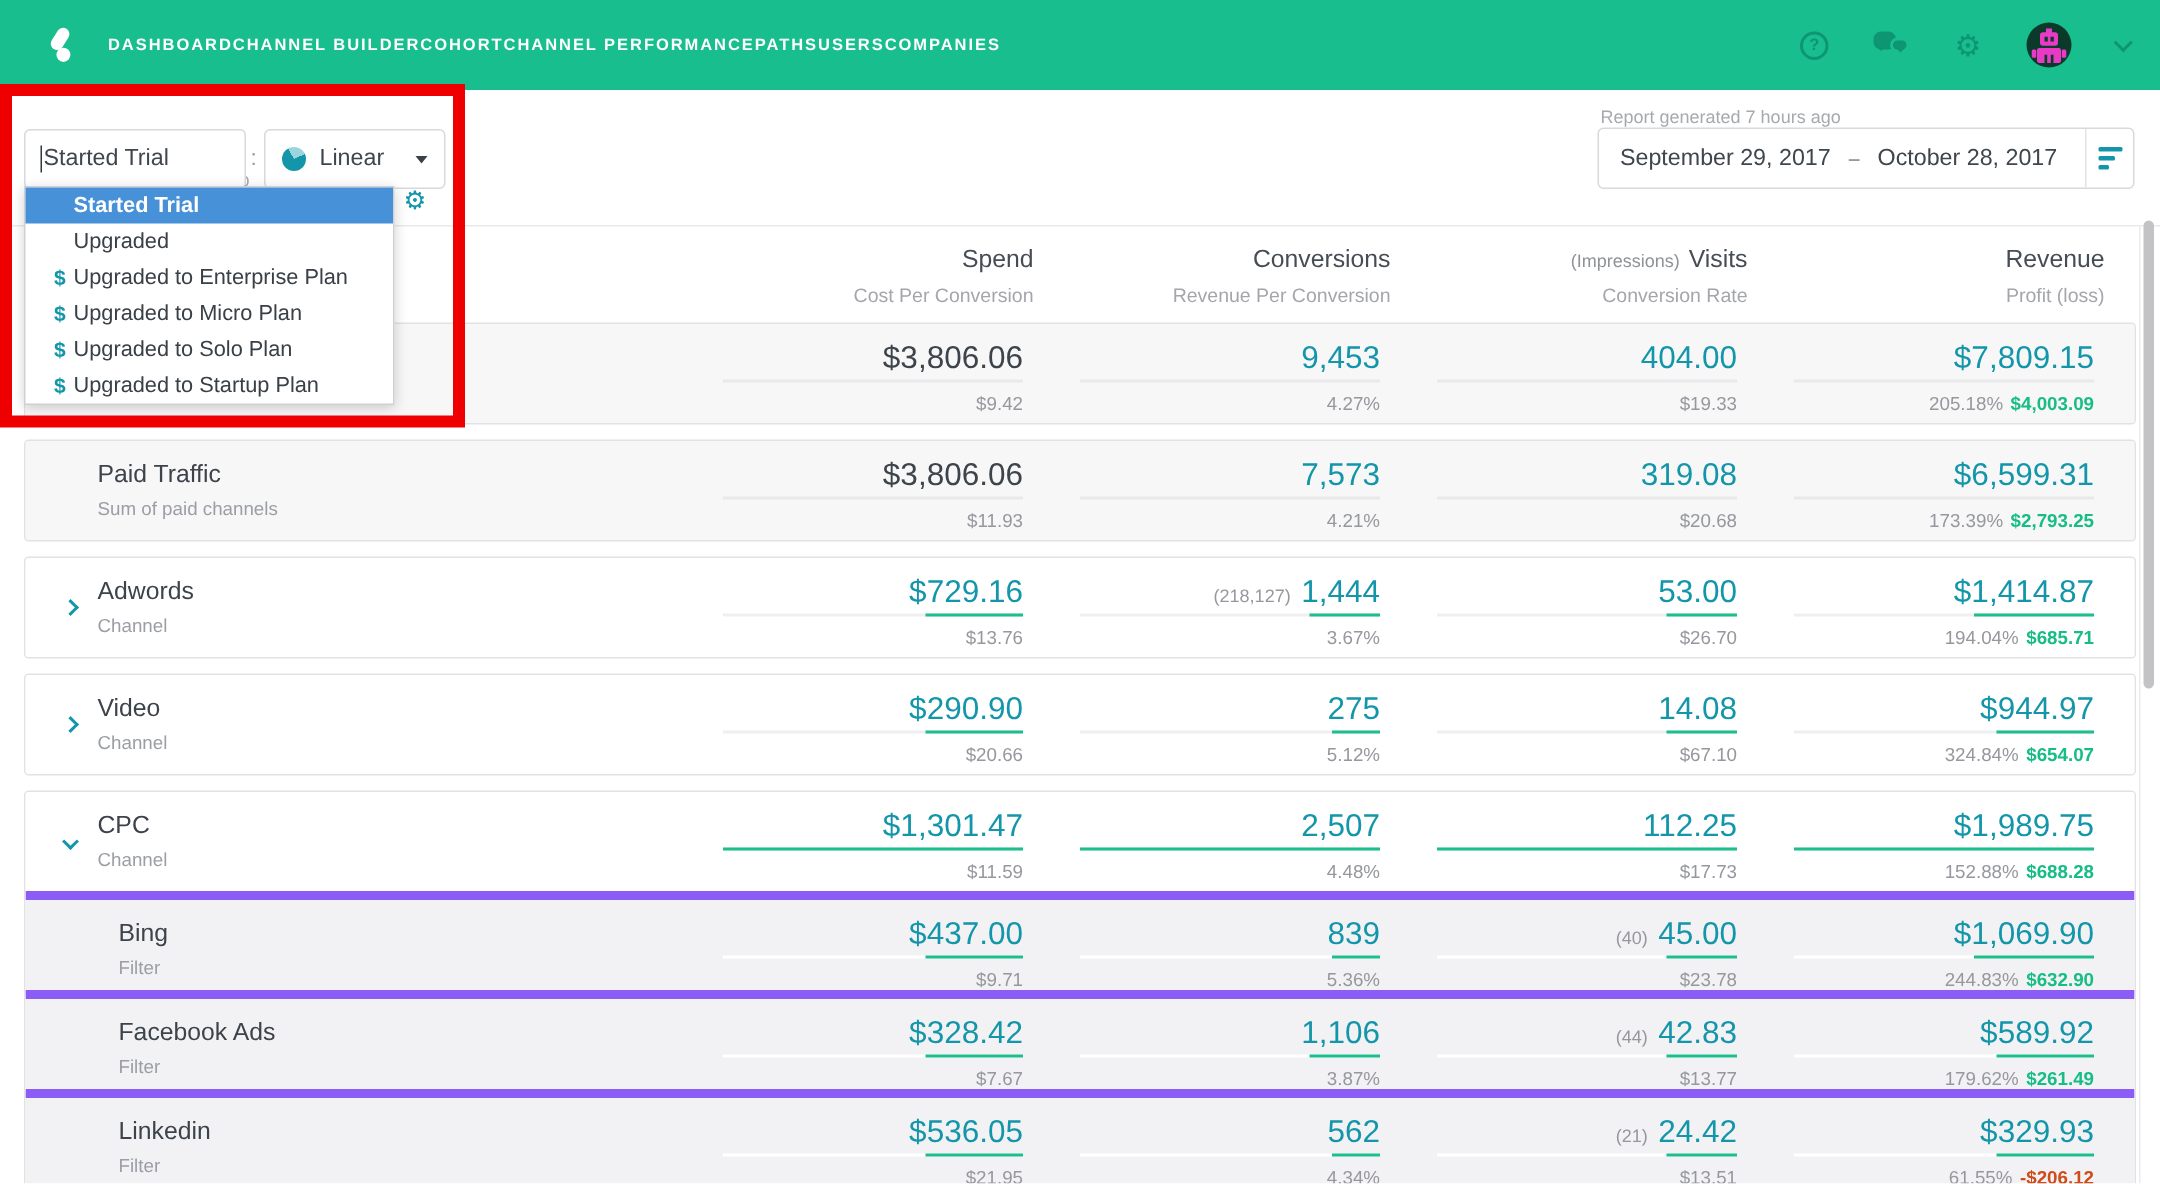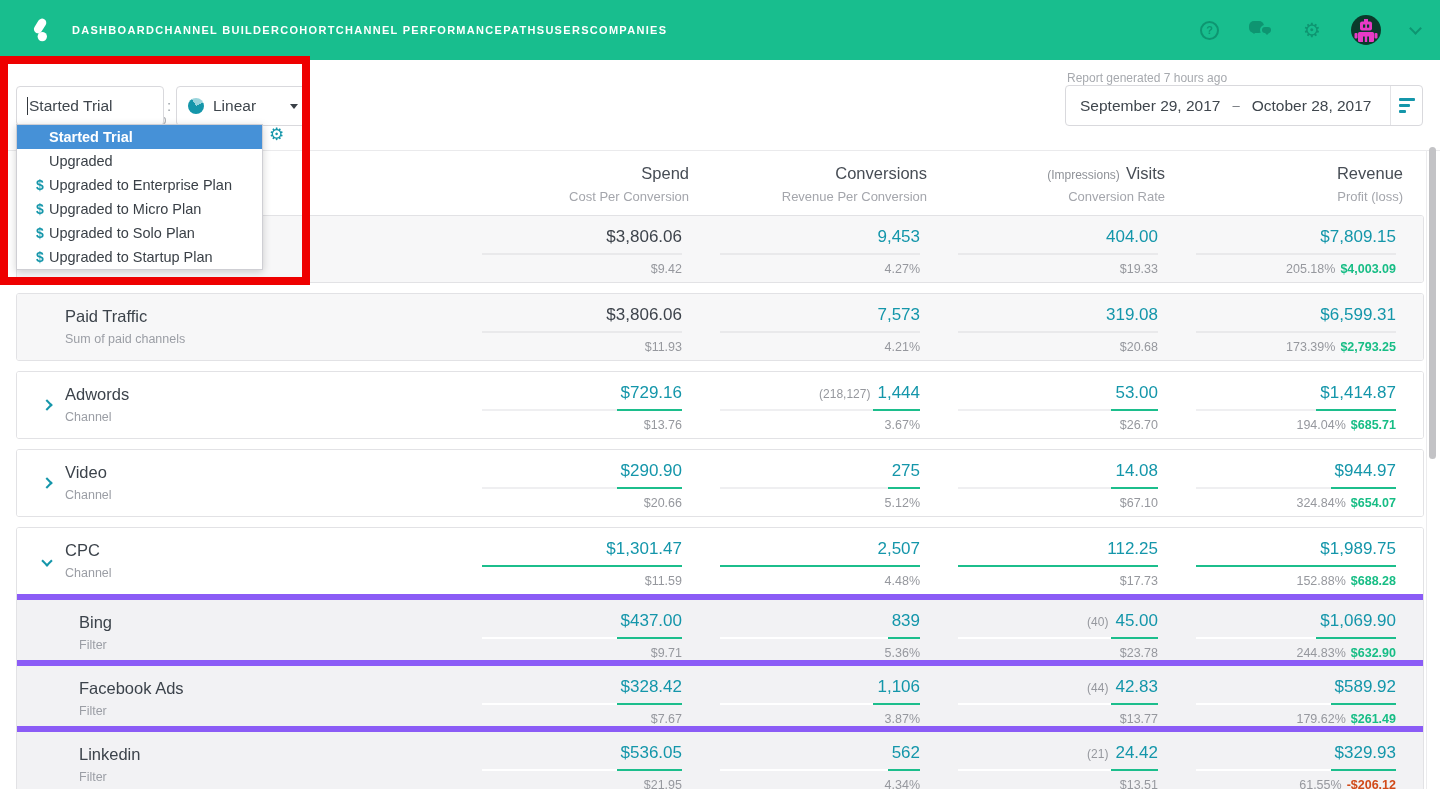--- a/index.html
+++ b/index.html
@@ -33,21 +33,21 @@
   .ce-label a { color:#A6A9AE; text-decoration:none; margin-left:6px; cursor:pointer; }
   .am-label { left:181px; top:72px; display:flex; align-items:center; }
   .info-i { display:inline-flex; width:12px; height:12px; border-radius:50%; background:#6E7278; color:#fff;
             font-size:9px; font-weight:bold; align-items:center; justify-content:center; margin-left:5px;
             font-family:"Liberation Serif",serif; }
   .ce-input { position:absolute; left:16px; top:86px; width:148px; height:40px; background:#fff;
               border:1px solid #D9D9DD; border-radius:4px; display:flex; align-items:center; padding-left:10px;
               font-size:15.5px; color:#3F464D; }
   .caret-bar { width:1px; height:18px; background:#33383d; margin-right:1px; }
   .colon1 { position:absolute; left:167px; top:97px; color:#9AA0A6; font-size:15px; }
-  .model-select { position:absolute; left:176px; top:86px; width:134px; height:40px; background:#fff;
+  .model-select { position:absolute; left:176px; top:86px; width:121px; height:40px; background:#fff;
                   border:1px solid #D9D9DD; border-radius:4px; display:flex; align-items:center;
                   padding:0 11px; font-size:15.5px; color:#3F464D; cursor:pointer; }
   .pie { width:16px; height:16px; border-radius:50%; margin-right:9px;
          background:conic-gradient(from -30deg,#9AD4DC 0 95deg,#1496AA 95deg 360deg); }
   .dd-caret { margin-left:auto; width:0; height:0; border-left:4.5px solid transparent;
               border-right:4.5px solid transparent; border-top:5.5px solid #3A4047; }
   .colon2 { position:absolute; left:256px; top:127px; color:#9AA0A6; font-size:15px; z-index:2; }
   .gear-teal { position:absolute; left:269px; top:124px; color:#1496AA; font-size:17px; z-index:2;
                font-family:"DejaVu Sans",sans-serif; cursor:pointer; }
   .report-label { position:absolute; left:1067px; top:71px; font-size:12px; color:#A6A9AE; }
@@ -79,21 +79,21 @@
   .row.child .rowname { padding-left:62px; }
   .nm { font-size:16.5px; color:#3C434B; }
   .st { font-size:12.5px; color:#9B9EA5; margin-top:6px; }
   .chev { position:absolute; left:26px; top:29px; width:8px; height:8px;
           border:0 solid #1496AA; border-width:2px 2px 0 0; cursor:pointer; }
   .chev.right { transform:rotate(45deg); }
   .chev.down  { transform:rotate(135deg); }
   .cell { width:238px; text-align:right; padding-top:11px; }
   .mainline { height:21px; }
   .pre { font-size:12px; color:#96989E; margin-right:7px; }
-  .main { font-size:17px; color:#3E444C; }
+  .main { font-size:21px; color:#3E444C; }
   .main.teal { color:#1496AA; }
   .rule { position:relative; height:2px; margin-top:5px; margin-left:auto; width:200px; background:#EFEFF1; }
   .row.summary .rule { background:#E9E9EB; }
   .row.child .rule { background:#FFFFFF; }
   .rule .hl { position:absolute; right:0; top:0; height:2px; background:#1CBE8C; display:block; }
   .subline { margin-top:7px; font-size:12.5px; color:#96989E; }
   .sub2 { font-weight:bold; margin-left:5px; }
   .sub2.green { color:#17BD85; }
   .sub2.red { color:#D14A19; }
 

